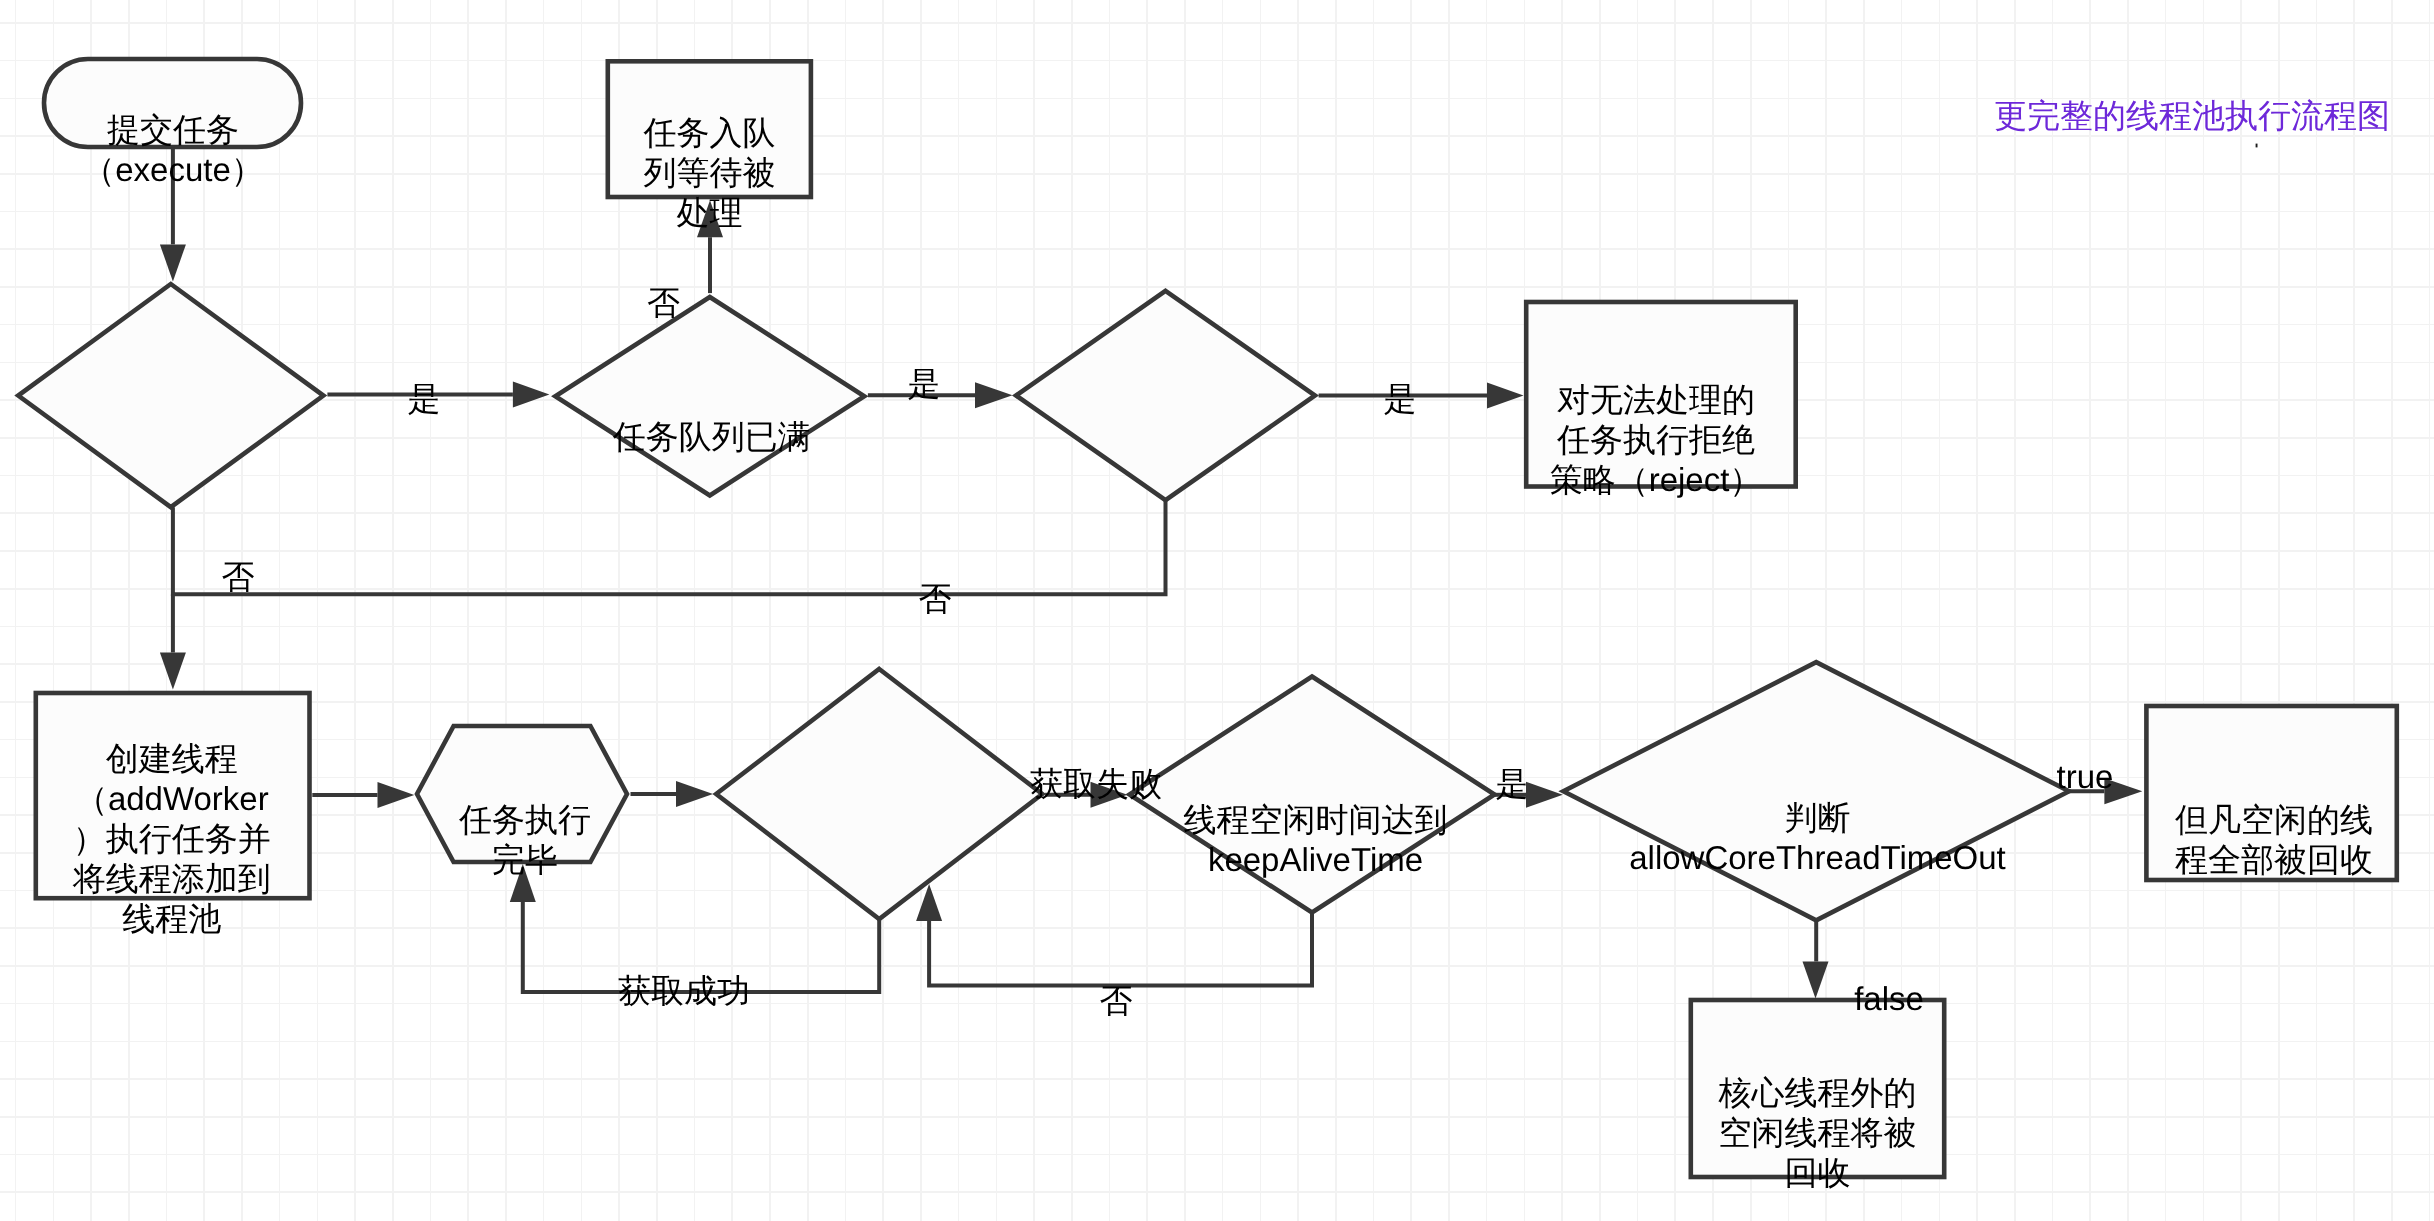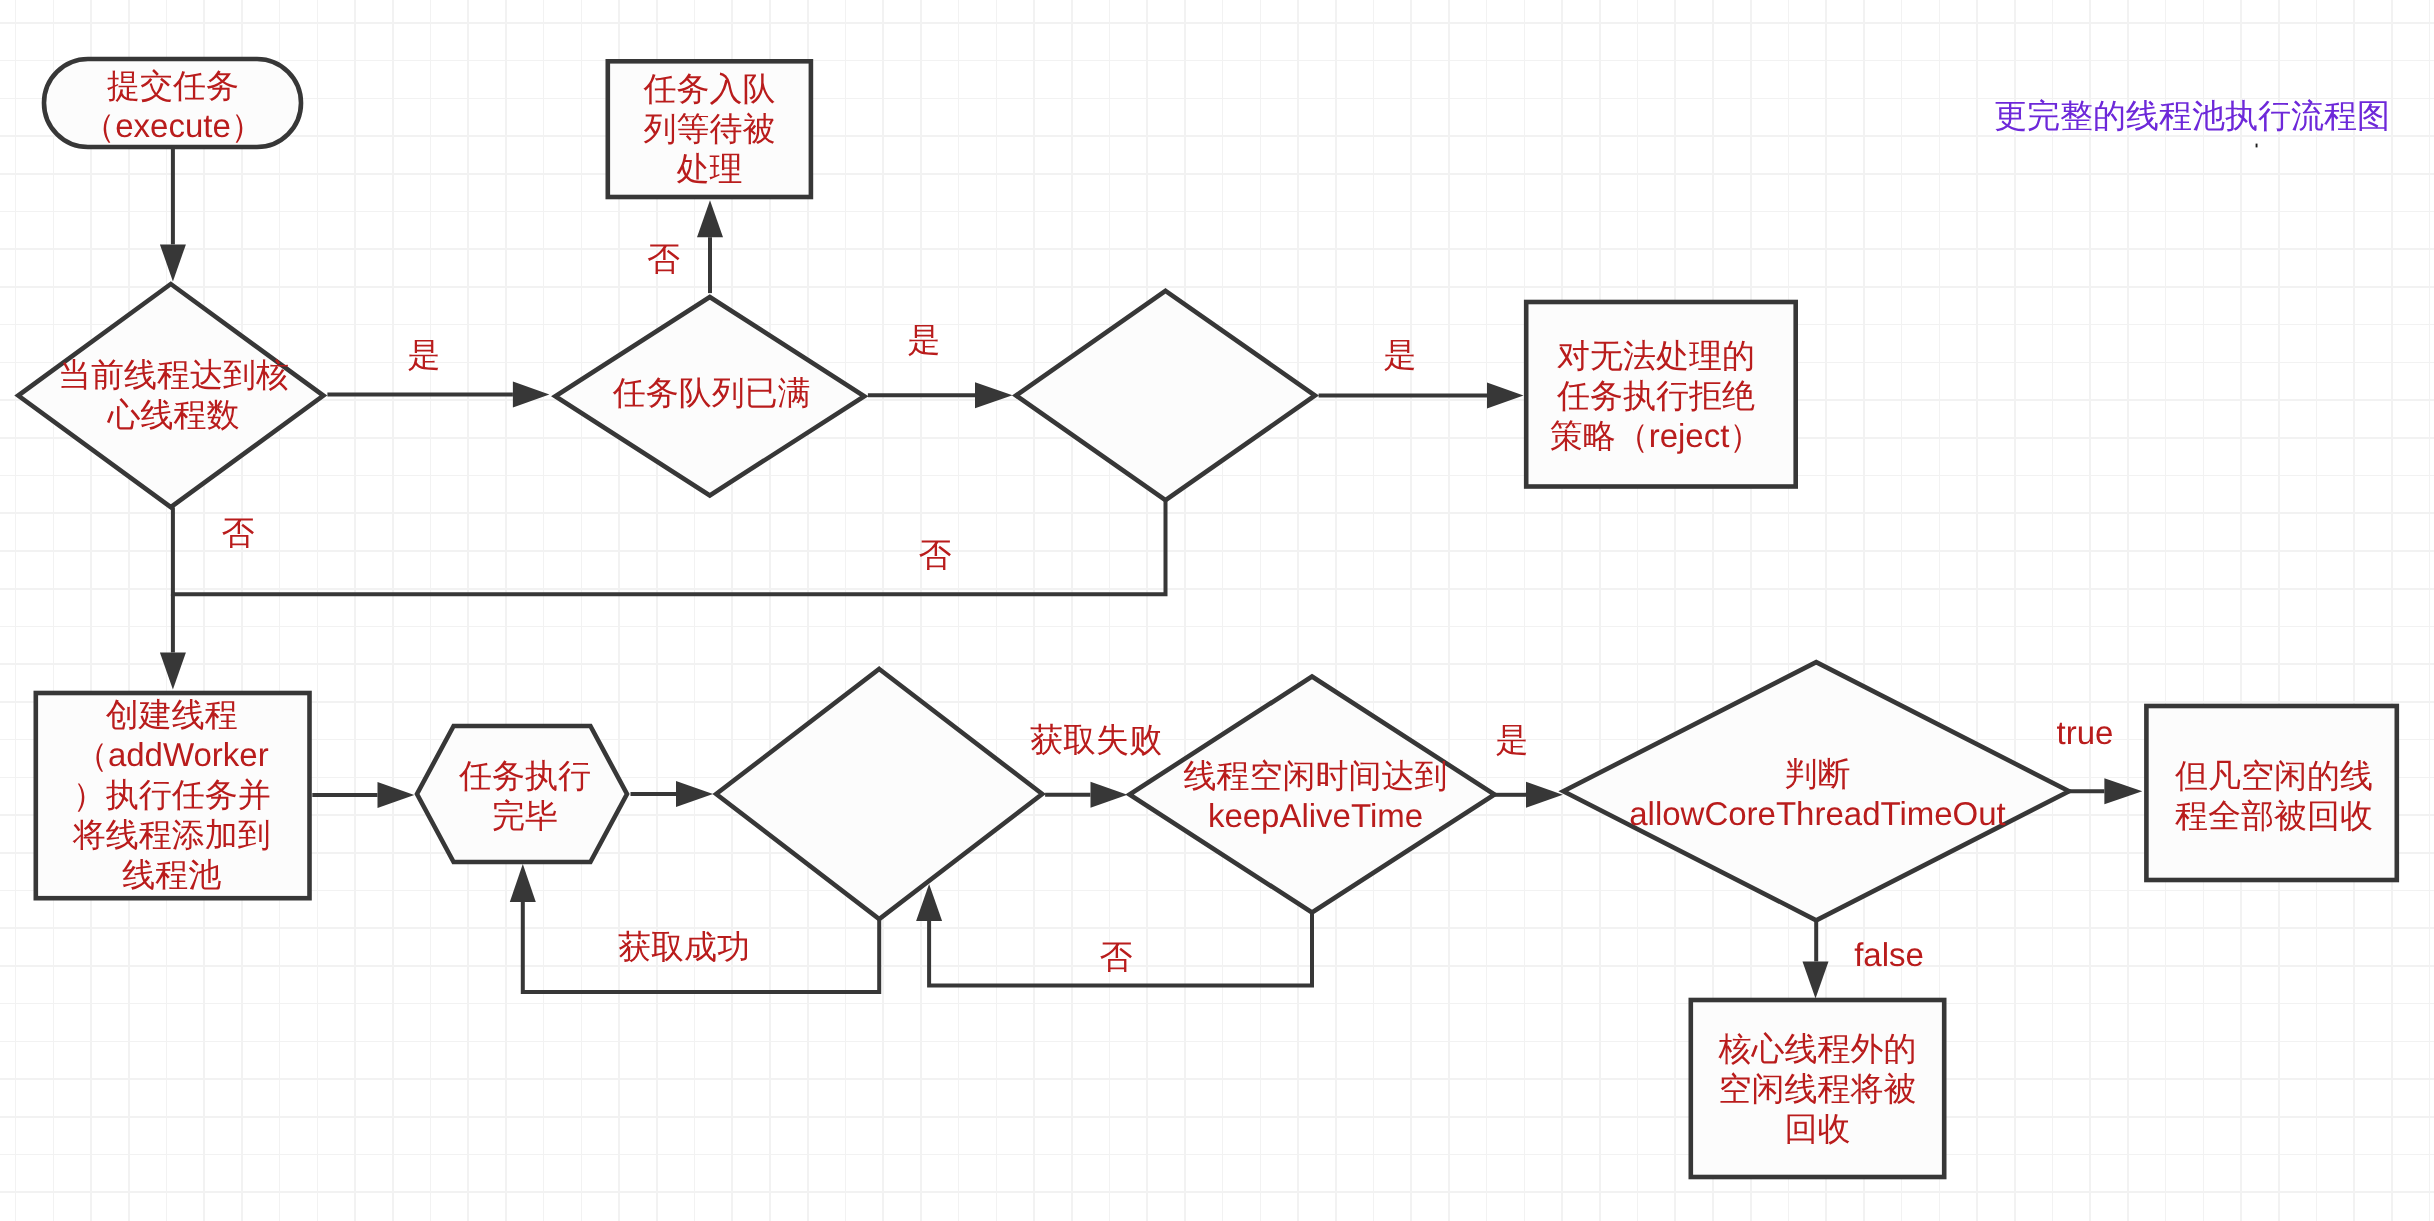--- a/index.html
+++ b/index.html
@@ -6,23 +6,23 @@
   html,body{margin:0;padding:0;}
   body{
     width:2434px;height:1221px;overflow:hidden;
     background-color:#ffffff;
     font-family:"Liberation Sans", sans-serif;
   }
   #canvas{position:relative;width:2434px;height:1221px;
     -webkit-font-smoothing:antialiased;text-rendering:geometricPrecision;}
   #grid{position:absolute;left:0;top:0;width:2434px;height:1221px;}
   #flow{position:absolute;left:0;top:0;width:2434px;height:1221px;}
-  .lbl{position:absolute;color:#b91c1c;white-space:pre;text-align:center;
+  .lbl{position:absolute;color:#000000;white-space:pre;text-align:center;
        transform:translateZ(0);
-       line-height:40px;font-size:33px;letter-spacing:0px;}
+       line-height:40px;font-size:33px;letter-spacing:0px;margin-top:44px;}
   .nodetext{transform:translate(-50%,-50%) translateZ(0);}
   .edgelabel{font-size:33px;line-height:40px;}
   #title{position:absolute;color:#6d28d9;white-space:nowrap;font-size:33px;line-height:40px;
          transform:translateY(-50%) translateZ(0);}
 </style>
 </head>
 <body>
 
 <div id="canvas">
   <svg id="grid" viewBox="0 0 2434 1221">
@@ -179,21 +179,20 @@
       <path d="M1802.5 961.5 L1828.5 961.5 L1815.5 998.5 Z"></path>
       <path d="M509.8 902.1 L535.8 902.1 L522.8 864.1 Z"></path>
       <path d="M916.1 921 L942.1 921 L929.1 884 Z"></path>
     </g>
   </svg>
 
   <div id="title" style="left:1994px;top:116px;">更完整的线程池执行流程图</div>
 
   <div class="lbl nodetext" style="left:173px;top:105.5px;"><span>提交任务</span><br><span>（execute）</span></div>
   <div class="lbl nodetext" style="left:709.5px;top:129.2px;"><span>任务入队</span><br><span>列等待被</span><br><span>处理</span></div>
-  <div class="lbl nodetext" style="left:173.5px;top:395px;"><span>当前线程达到核</span><br><span>心线程数</span></div>
   <div class="lbl nodetext" style="left:711.7px;top:393px;"><span>任务队列已满</span></div>
   <div class="lbl nodetext" style="left:1656px;top:396px;"><span>对无法处理的</span><br><span>任务执行拒绝</span><br><span>策略（reject）</span></div>
   <div class="lbl nodetext" style="left:171.8px;top:794.5px;"><span>创建线程</span><br><span>（addWorker</span><br><span>）执行任务并</span><br><span>将线程添加到</span><br><span>线程池</span></div>
   <div class="lbl nodetext" style="left:525px;top:796px;"><span>任务执行</span><br><span>完毕</span></div>
   <div class="lbl nodetext" style="left:1315.5px;top:795.5px;"><span>线程空闲时间达到</span><br><span>keepAliveTime</span></div>
   <div class="lbl nodetext" style="left:1817.5px;top:794px;"><span>判断</span><br><span>allowCoreThreadTimeOut</span></div>
   <div class="lbl nodetext" style="left:2274px;top:795.5px;"><span>但凡空闲的线</span><br><span>程全部被回收</span></div>
   <div class="lbl nodetext" style="left:1817.5px;top:1088.5px;"><span>核心线程外的</span><br><span>空闲线程将被</span><br><span>回收</span></div>
 
   <div class="lbl edgelabel nodetext" style="left:424px;top:355px;">是</div>

